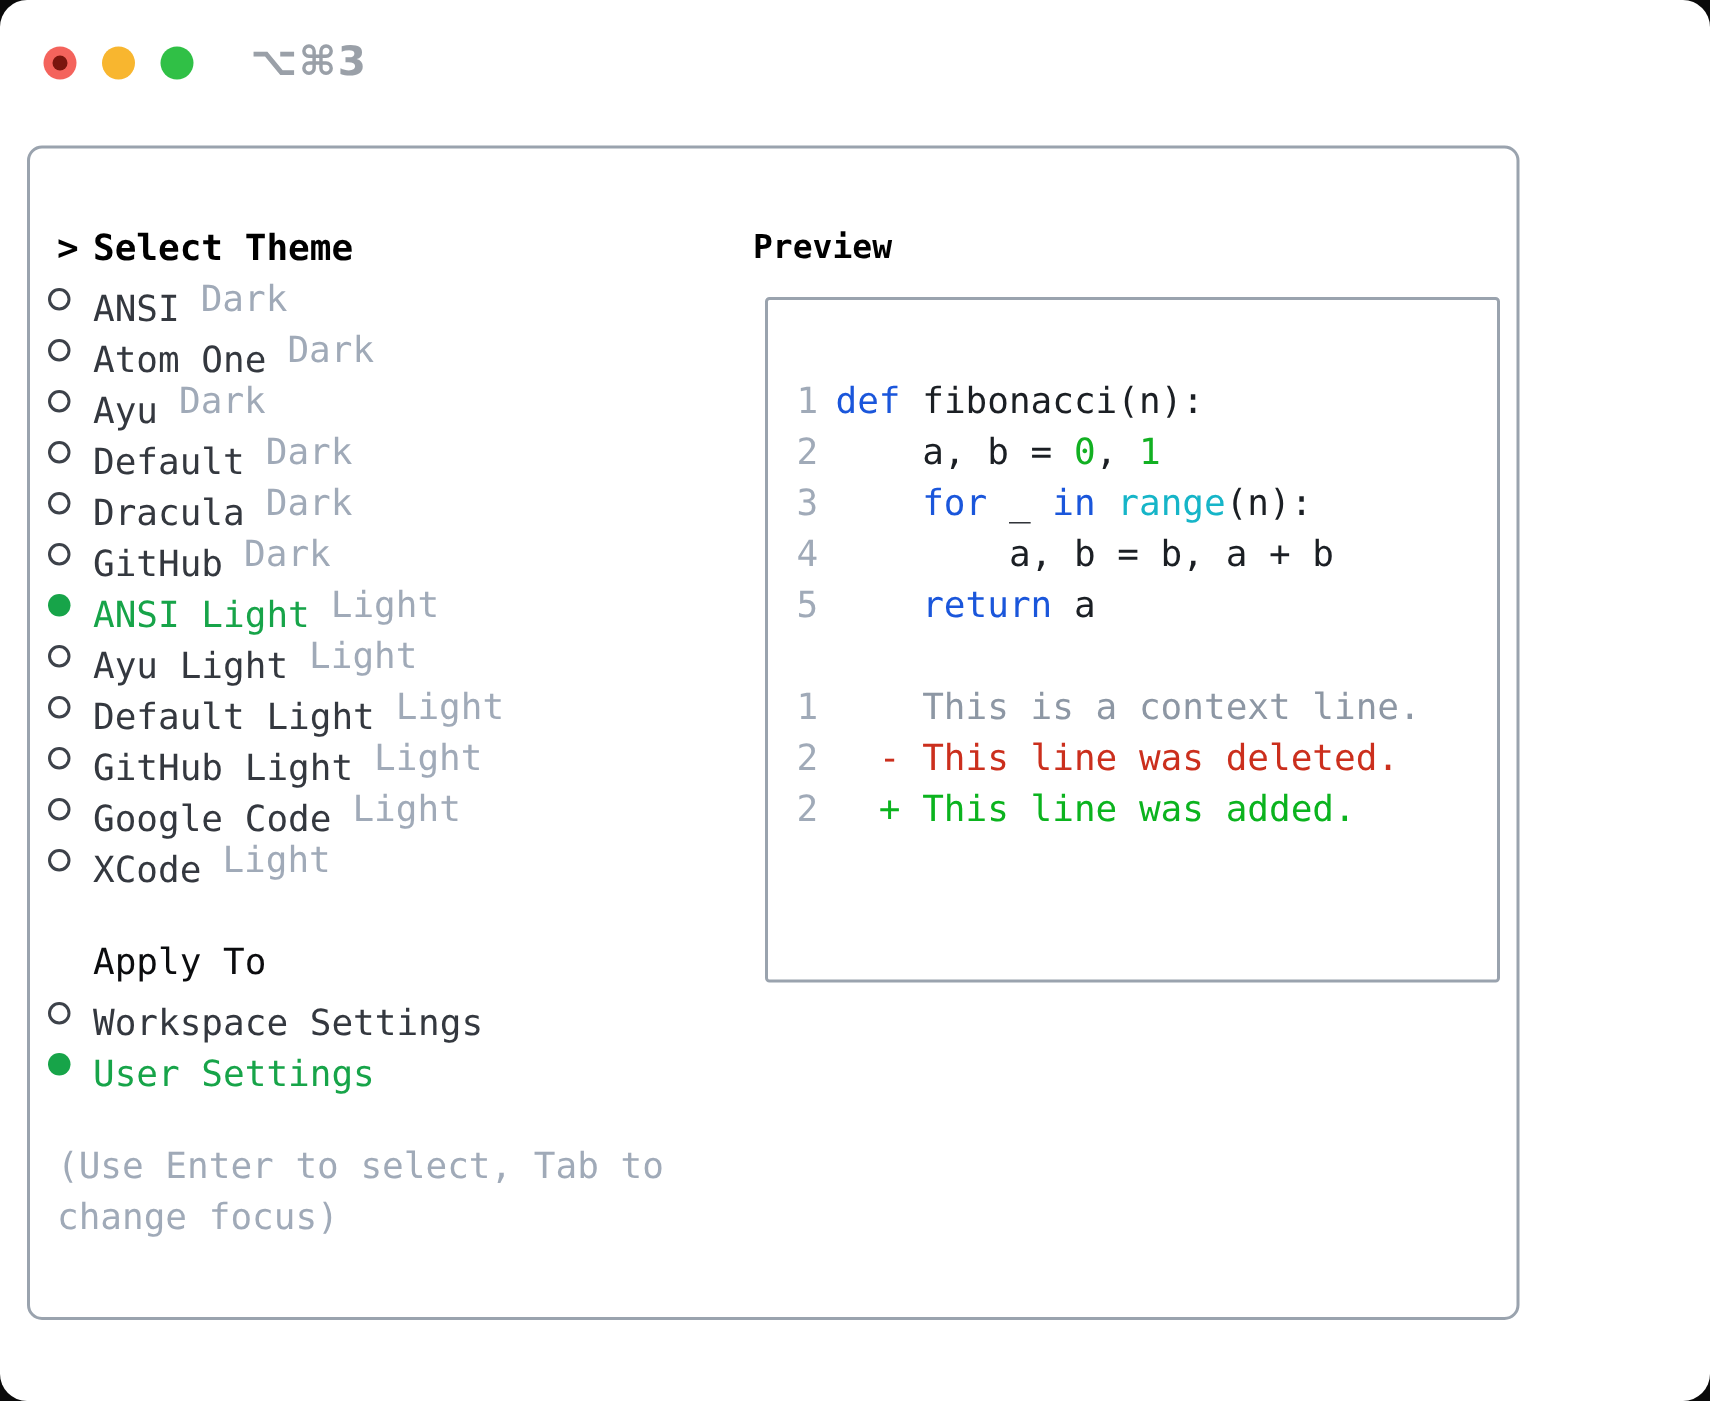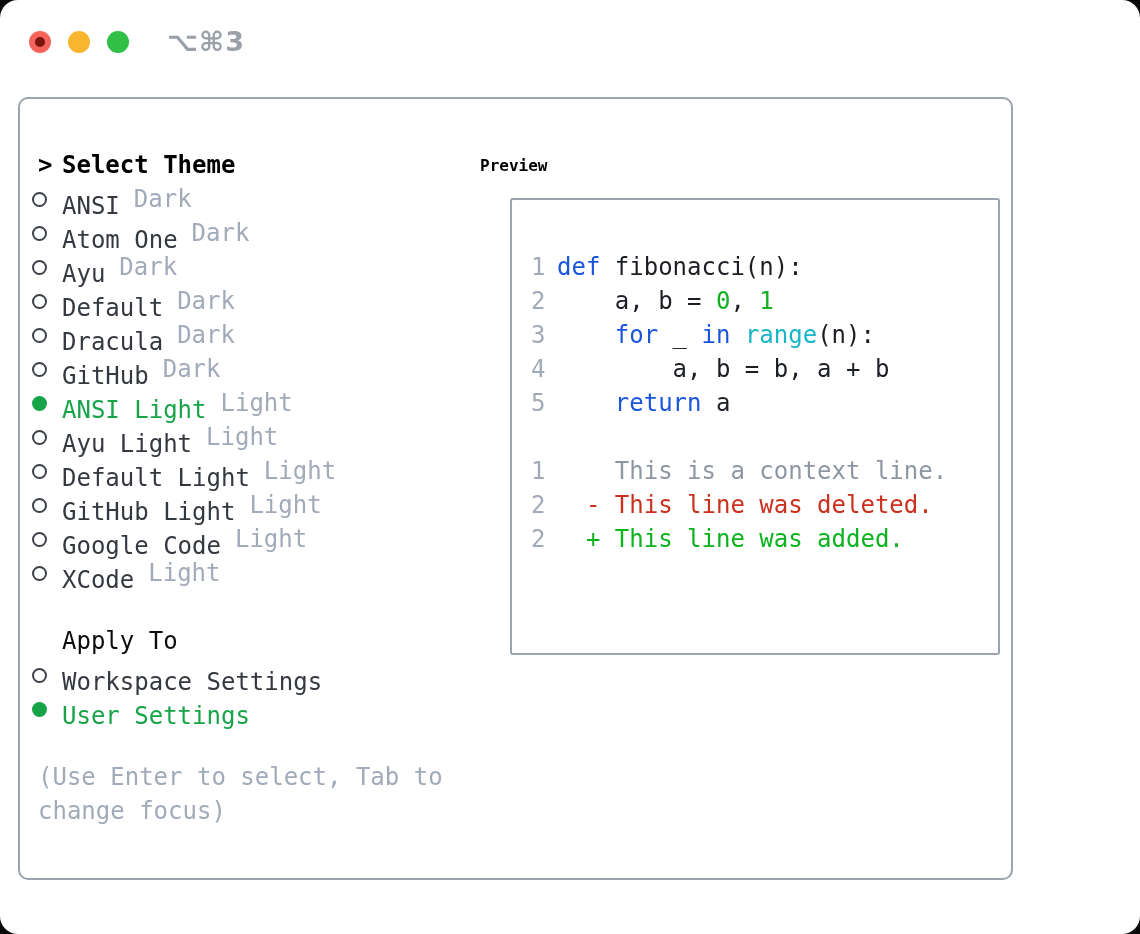--- a/index.html
+++ b/index.html
@@ -35,21 +35,21 @@
   .htext{font-weight:bold;color:#000;}
   .htext2{color:#0b0c0e;}
   .ring{width:11px;height:11px;border:2px solid var(--ring);border-radius:50%;}
   .dot{width:15px;height:15px;border-radius:50%;background:var(--green);}
   .label{color:var(--textdark);white-space:pre;margin-top:14px;}
   .label.sel{color:var(--green);}
   .badge{color:var(--muted);margin-left:14px;white-space:pre;}
   .spacer{height:34px;}
   .hint{margin-left:6px;margin-top:0;width:440px;font-size:24px;line-height:34px;color:var(--muted);}
   
-  .preview-title{position:absolute;left:460px;top:49px;height:34px;display:flex;align-items:center;font-size:16px;font-weight:bold;color:#000;}
+  .preview-title{position:absolute;left:482px;top:49px;height:34px;display:flex;align-items:center;font-size:22px;font-weight:bold;color:#000;}
   .preview-box{
     position:absolute;left:490px;top:99px;width:467px;height:403px;
     border:2px solid var(--border);border-radius:3px;background:#fff;
     padding-top:50px;padding-left:19px;box-sizing:content-box;
     overflow:hidden;
   }
   .cline{display:flex;align-items:center;height:34px;font-size:24px;}
   .ln{width:26px;flex:none;color:var(--muted);white-space:pre;}
   .ctext{white-space:pre;color:var(--fg);}
 </style>

